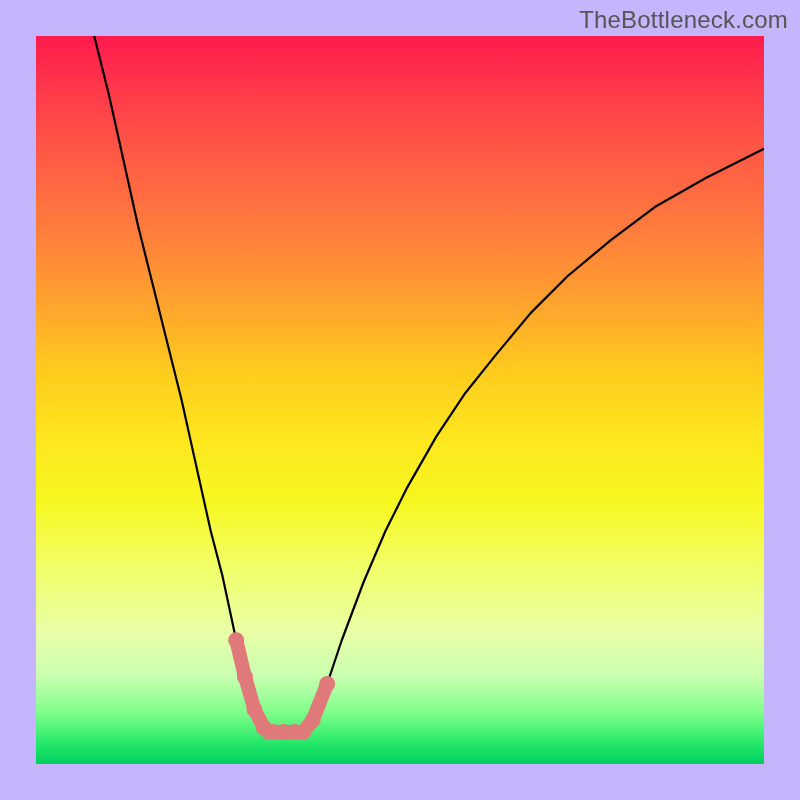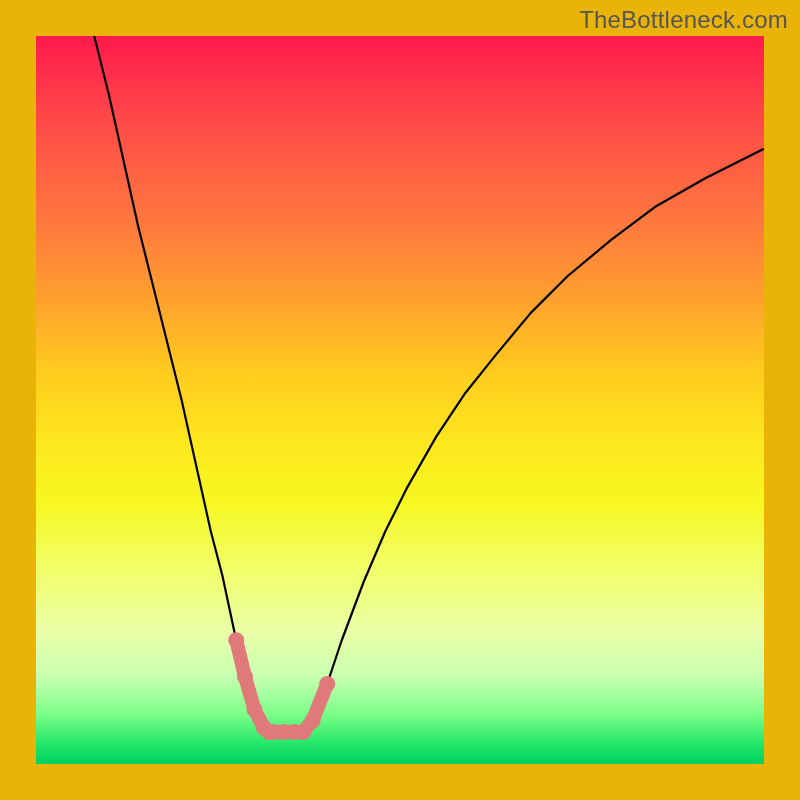--- a/index.html
+++ b/index.html
@@ -8,21 +8,21 @@
     width: 800px;
     height: 800px;
     background: #000;
     overflow: hidden;
     font-family: Arial, Helvetica, sans-serif;
   }
   .outer {
     position: relative;
     width: 800px;
     height: 800px;
-    background: #eab308;
+    background: #c4b5fd;
   }
   .plot {
     position: absolute;
     left: 36px;
     top: 36px;
     width: 728px;
     height: 728px;
     background: linear-gradient(
       to bottom,
       #ff1a4d 0%,

